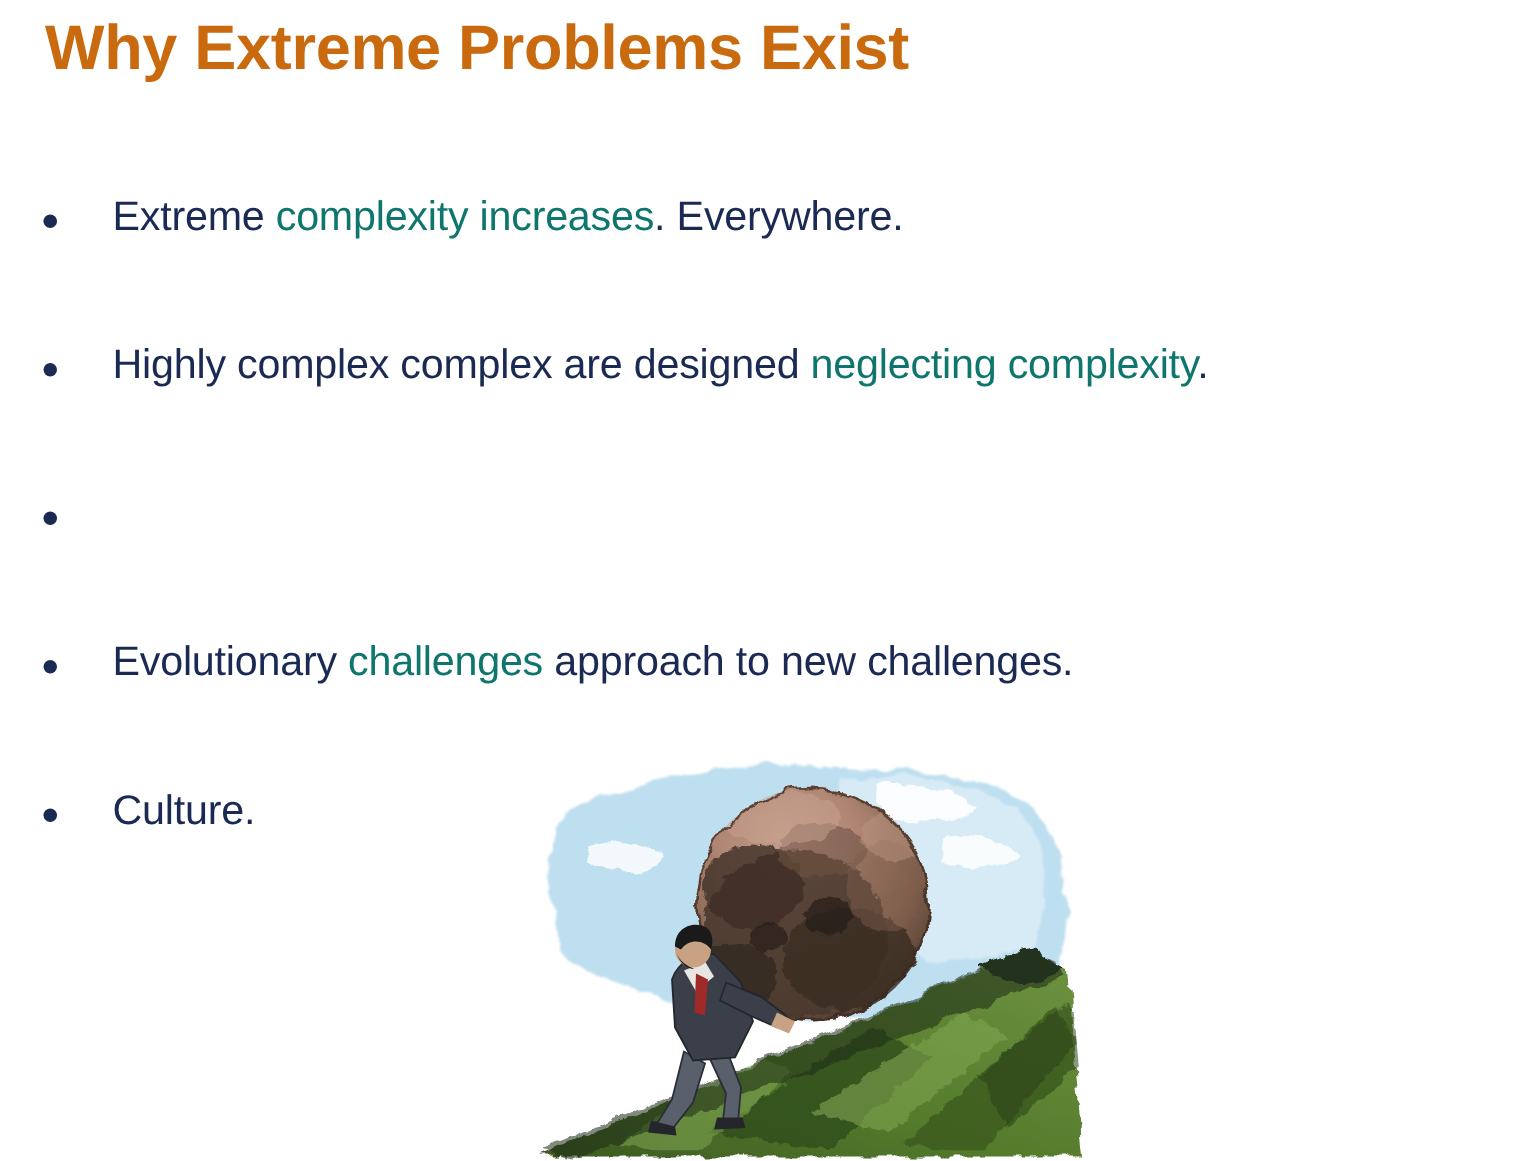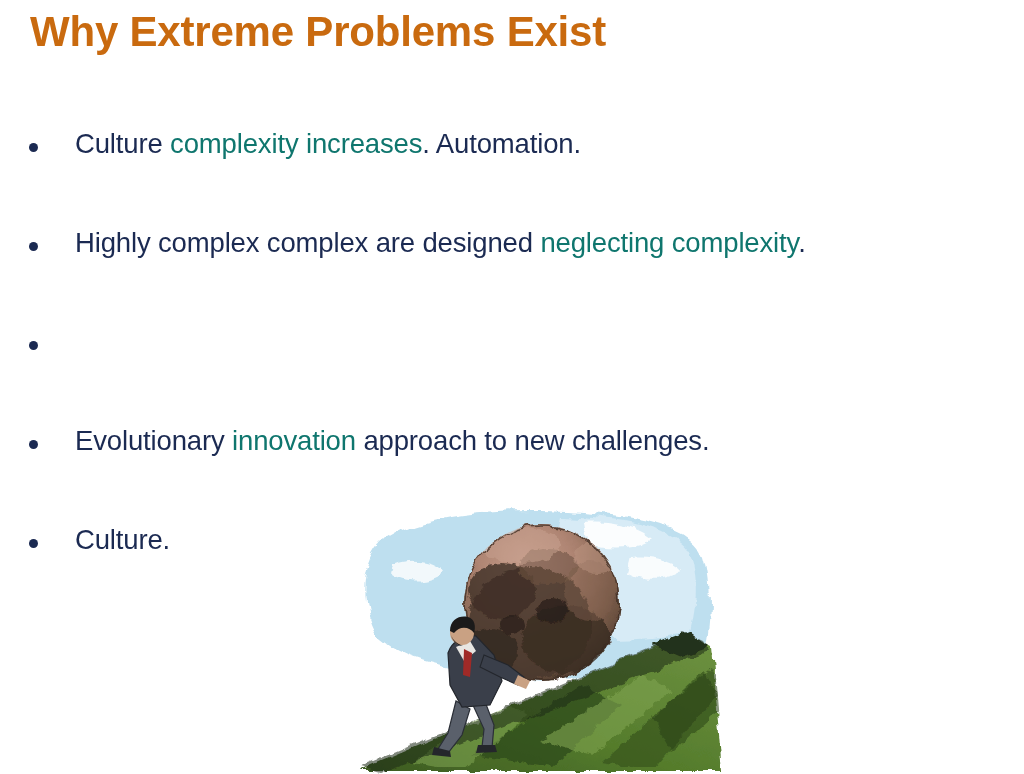--- a/index.html
+++ b/index.html
@@ -85,35 +85,35 @@
 <body>
 
 <div class="slide">
 
   <div class="slide-title">Why Extreme Problems Exist</div>
 
   <div class="bullets">
 
     <div class="bullet-row">
       <span class="bullet-mark"></span>
-      <div class="bullet-text"><span>Culture </span><span class="hl">complexity increases</span><span>. Automation.</span></div>
+      <div class="bullet-text"><span>Extreme </span><span class="hl">complexity increases</span><span>. Everywhere.</span></div>
     </div>
 
     <div class="bullet-row">
       <span class="bullet-mark"></span>
       <div class="bullet-text"><span>Highly complex complex are designed </span><span class="hl">neglecting complexity</span><span>.</span></div>
     </div>
 
     <div class="bullet-row">
       <span class="bullet-mark"></span>
     </div>
 
     <div class="bullet-row">
       <span class="bullet-mark"></span>
-      <div class="bullet-text"><span>Evolutionary </span><span class="hl">innovation</span><span> approach to new challenges.</span></div>
+      <div class="bullet-text"><span>Evolutionary </span><span class="hl">challenges</span><span> approach to new challenges.</span></div>
     </div>
 
     <div class="bullet-row">
       <span class="bullet-mark"></span>
       <div class="bullet-text"><span>Culture.</span></div>
     </div>
 
   </div>
 
   <div class="illustration">

